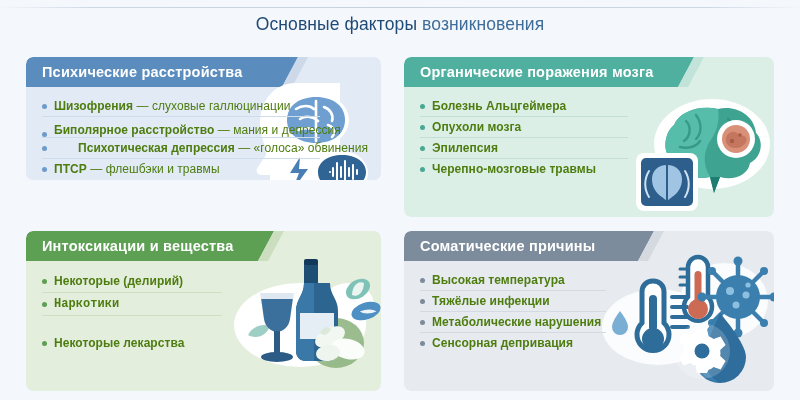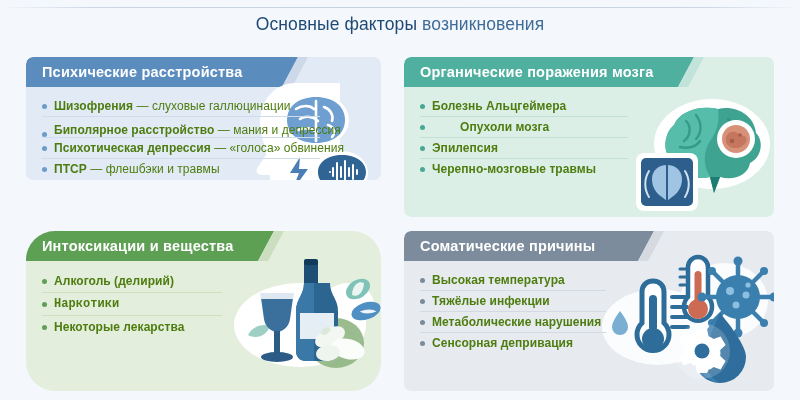--- a/index.html
+++ b/index.html
@@ -92,21 +92,21 @@
     <div class="row" style="height:20px;">
       <span class="bullet" style="background:#6d9ccb;"></span>
       <span class="txt"><b>Шизофрения</b><i> — слуховые галлюцинации</i></span>
     </div>
     <div class="sep" style="background:#cfdcec;width:278px;"></div>
     <div class="row" style="height:20px;align-items:flex-end;">
       <span class="bullet" style="background:#6d9ccb;"></span>
       <span class="txt"><b>Биполярное расстройство</b><i> — мания и депрессия</i></span>
     </div>
     <div class="sep" style="background:#cfdcec;width:278px;"></div>
-    <div class="row" style="height:20px;">
+    <div class="row" style="height:20px;gap:24px;">
       <span class="bullet" style="background:#6d9ccb;"></span>
       <span class="txt"><b>Психотическая депрессия</b><i> — «голоса» обвинения</i></span>
     </div>
     <div class="sep" style="background:#cfdcec;width:278px;"></div>
     <div class="row" style="height:20px;">
       <span class="bullet" style="background:#6d9ccb;"></span>
       <span class="txt"><b>ПТСР</b><i> — флешбэки и травмы</i></span>
     </div>
   </div>
 </div>
@@ -140,38 +140,38 @@
   </svg>
 
   <div class="hdr" style="background:transparent;width:274px;">Органические поражения мозга</div>
 
   <div class="list">
     <div class="row" style="height:20px;">
       <span class="bullet" style="background:#4aa795;"></span>
       <span class="txt"><b>Болезнь Альцгеймера</b><i></i></span>
     </div>
     <div class="sep" style="background:#c3e0d6;width:208px;"></div>
-    <div class="row" style="height:20px;gap:28px;">
+    <div class="row" style="height:20px;">
       <span class="bullet" style="background:#4aa795;"></span>
       <span class="txt"><b>Опухоли мозга</b><i></i></span>
     </div>
     <div class="sep" style="background:#c3e0d6;width:208px;"></div>
     <div class="row" style="height:20px;">
       <span class="bullet" style="background:#4aa795;"></span>
       <span class="txt"><b>Эпилепсия</b><i></i></span>
     </div>
     <div class="sep" style="background:#c3e0d6;width:208px;"></div>
     <div class="row" style="height:20px;">
       <span class="bullet" style="background:#4aa795;"></span>
       <span class="txt"><b>Черепно-мозговые травмы</b><i></i></span>
     </div>
   </div>
 </div>
 
-<div class="panel" id="p2" style="left:26px;top:231px;width:355px;height:160px;border-radius:29px;">
+<div class="panel" id="p2" style="left:26px;top:231px;width:355px;height:160px;">
   <svg class="art" style="left:0;top:0;" width="355" height="160" viewBox="0 0 355 160">
     <rect x="0" y="0" width="355" height="160" rx="7" fill="#e4eedc"></rect>
     <path d="M0 7 a7 7 0 0 1 7 -7 H248 L232 30 H0 Z" fill="#5d9f53"></path>
     <path d="M248 0 H258 L242 30 H232 Z" fill="#cbdfc0"></path>
   </svg>
 
   <svg class="art" style="left:198px;top:22px;" width="158" height="132" viewBox="0 0 158 132">
     <ellipse cx="76" cy="72" rx="66" ry="42" fill="#ffffff"></ellipse>
     <ellipse cx="124" cy="52" rx="26" ry="22" fill="#ffffff"></ellipse>
     <ellipse cx="112" cy="90" rx="28" ry="25" fill="#8ab07b" opacity=".85"></ellipse>
@@ -200,29 +200,29 @@
       <ellipse cx="104" cy="100" rx="12" ry="8" transform="rotate(-8 104 100)" fill="#eef5ee"></ellipse>
       <path d="M96 80 a9 16 0 0 1 11 -4 l0 0 a9 16 0 0 1 -11 4 Z" fill="#dce9da"></path>
     </g>
   </svg>
 
   <div class="hdr" style="background:transparent;width:232px;">Интоксикации и вещества</div>
 
   <div class="list">
     <div class="row" style="height:22px;">
       <span class="bullet" style="background:#5f9f54;"></span>
-      <span class="txt"><b>Алкоголь (делирий)</b><i></i></span>
+      <span class="txt"><b>Некоторые (делирий)</b><i></i></span>
     </div>
     <div class="sep" style="background:#cde0c2;width:180px;"></div>
     <div class="row" style="height:22px;font-family:Liberation Mono, monospace;">
       <span class="bullet" style="background:#5f9f54;"></span>
       <span class="txt"><b>Наркотики</b><i></i></span>
     </div>
     <div class="sep" style="background:#cde0c2;width:180px;"></div>
-    <div class="row" style="height:22px;">
+    <div class="row" style="height:22px;margin-top:16px;">
       <span class="bullet" style="background:#5f9f54;"></span>
       <span class="txt"><b>Некоторые лекарства</b><i></i></span>
     </div>
   </div>
 </div>
 
 <div class="panel" id="p3" style="left:404px;top:231px;width:370px;height:160px;">
   <svg class="art" style="left:0;top:0;" width="370" height="160" viewBox="0 0 370 160">
     <rect x="0" y="0" width="370" height="160" rx="7" fill="#e7ebef"></rect>
     <path d="M0 7 a7 7 0 0 1 7 -7 H250 L234 30 H0 Z" fill="#7d8c9c"></path>

